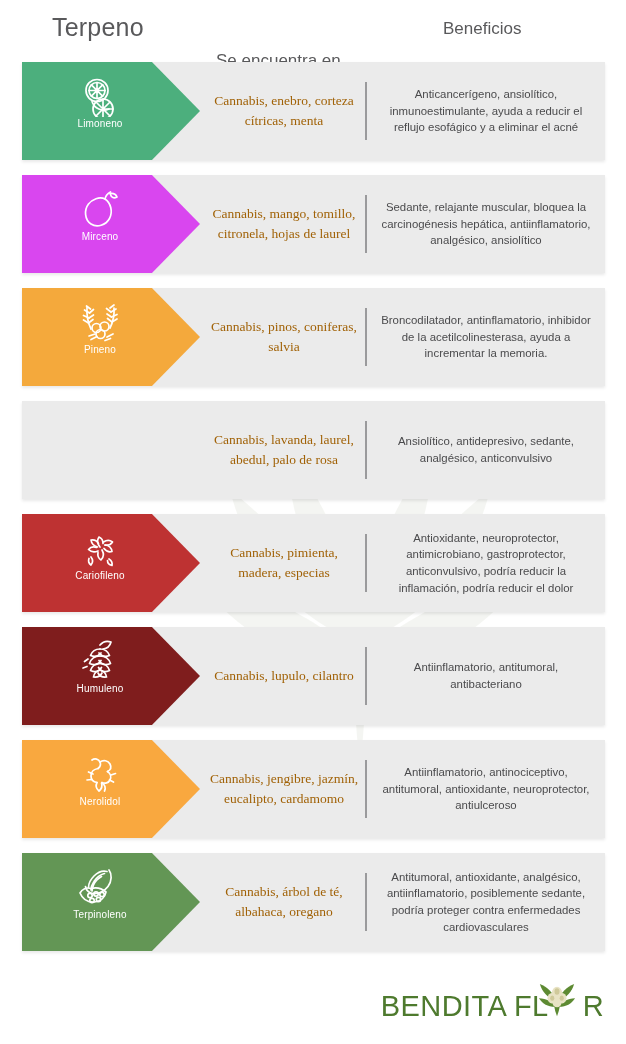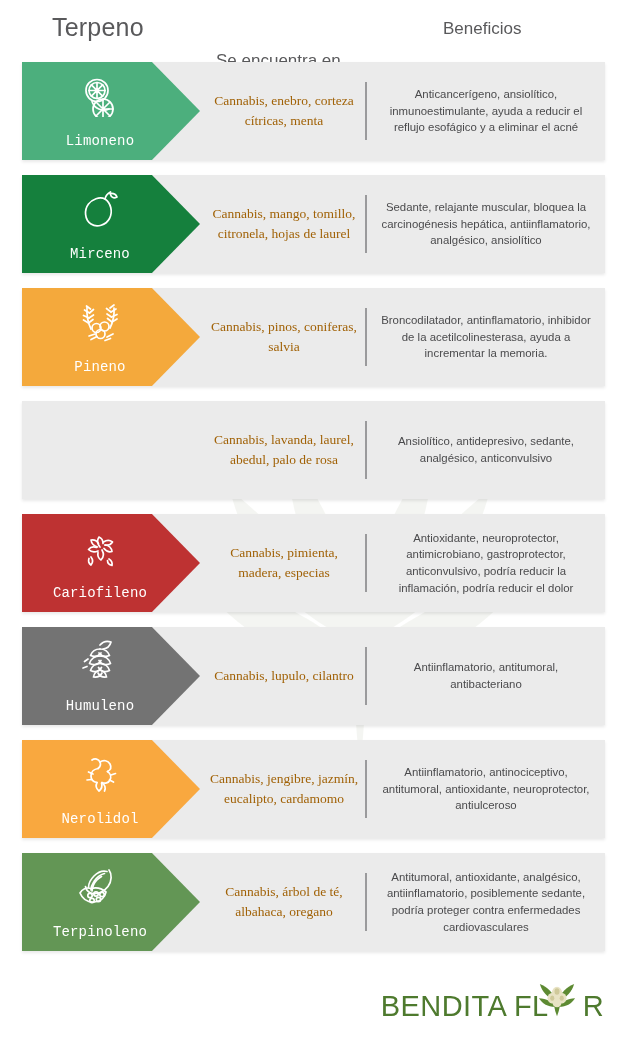--- a/index.html
+++ b/index.html
@@ -98,28 +98,27 @@
     margin-left: -22px;
     width: 46px;
     height: 44px;
     display: flex;
     align-items: center;
     justify-content: center;
   }
   .icon-wrap svg { display: block; }
 
   .terp-name {
-    margin-top: 15px;
+    margin-top: 0;
     margin-left: -22px;
     color: #ffffff;
-    font-size: 14px;
+    font-size: 10px;
     font-weight: 400;
     letter-spacing: 0.15px;
     white-space: nowrap;
-    font-family: Liberation Mono, monospace;
   }
 
   
   .found {
     position: absolute;
     left: 205px;
     top: 0;
     width: 158px;
     height: 98px;
     display: flex;
@@ -240,21 +239,21 @@
             </svg>
           </div>
       <div class="terp-name">Limoneno</div>
     </div>
     <div class="found">Cannabis, enebro, corteza cítricas, menta</div>
     <div class="divider"></div>
     <div class="benefits">Anticancerígeno, ansiolítico, inmunoestimulante, ayuda a reducir el reflujo esofágico y a eliminar el acné</div>
   </div>
       <div class="row">
     <div class="panel"></div>
-    <div class="arrow" style="background:#15803d">
+    <div class="arrow" style="background:#d946ef">
       <div class="icon-wrap">
             <svg width="42" height="44" viewBox="0 0 42 44" xmlns="http://www.w3.org/2000/svg">
       <g fill="none" stroke="#ffffff" stroke-width="1.7" stroke-linecap="round" stroke-linejoin="round">
         <path d="M26 12c6 4 8 13 4.5 19.5C27 38 18 41 12 37 5.5 32.5 5 23 9.5 17c3.5-4.5 11-8 16.5-5z"></path>
         <path d="M26 12c.5-3 2.5-5.5 5.5-7"></path>
         <path d="M31 6.5c3.5-.5 6 1 7 3.5-3 1.5-5.5 1.2-7-3.5z"></path>
       </g>
             </svg>
           </div>
       <div class="terp-name">Mirceno</div>
@@ -312,21 +311,21 @@
             </svg>
           </div>
       <div class="terp-name">Cariofileno</div>
     </div>
     <div class="found">Cannabis, pimienta, madera, especias</div>
     <div class="divider"></div>
     <div class="benefits">Antioxidante, neuroprotector, antimicrobiano, gastroprotector, anticonvulsivo, podría reducir la inflamación, podría reducir el dolor</div>
   </div>
       <div class="row">
     <div class="panel"></div>
-    <div class="arrow" style="background:#737373">
+    <div class="arrow" style="background:#7f1d1d">
       <div class="icon-wrap">
             <svg width="40" height="44" viewBox="0 0 40 44" xmlns="http://www.w3.org/2000/svg">
       <g fill="none" stroke="#ffffff" stroke-width="1.7" stroke-linecap="round" stroke-linejoin="round">
         <path d="M20 6c3-3.5 7-4.5 11-3-1 4-4 6.5-8 7"></path>
         <path d="M20 10c4.5 0 8 2.5 9.5 6.5-4 1.5-8 .5-10.5-2.5"></path>
         <path d="M20 10c-4.5 0-8 2.5-9.5 6.5 4 1.5 8 .5 10.5-2.5"></path>
         <path d="M20 17c5 0 9 3 10.5 7.5-4.5 2-9 1-11.5-3"></path>
         <path d="M20 17c-5 0-9 3-10.5 7.5 4.5 2 9 1 11.5-3"></path>
         <path d="M20 24.5c4.5 0 8 2.5 9.5 7-4.5 2-8.5 1-11-3"></path>
         <path d="M20 24.5c-4.5 0-8 2.5-9.5 7 4.5 2 8.5 1 11-3"></path>

